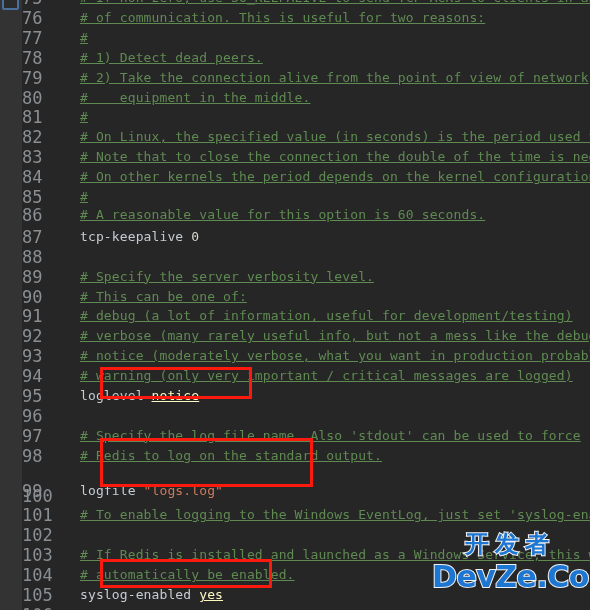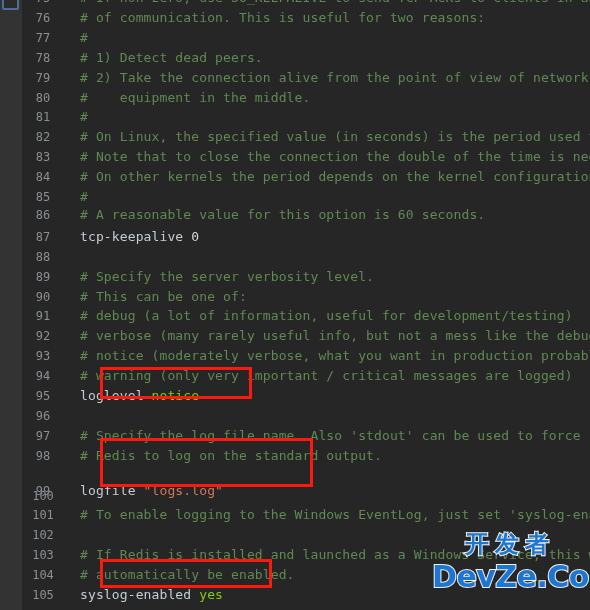--- a/index.html
+++ b/index.html
@@ -76,38 +76,38 @@
     position: relative;
     height: 20px;
     line-height: 20px;
     white-space: pre;
     font-size: 13px;
   }
   .ln {
     position: absolute;
     left: 0;
     width: 42px;
-    text-align: center;
+    text-align: left;
     color: #8a8f94;
-    font-size: 12px;
+    font-size: 17px;
     font-family: "DejaVu Sans Mono", monospace;
   }
   .code {
     position: absolute;
     left: 58px;
     white-space: pre;
     font-family: "DejaVu Sans Mono", monospace;
     font-size: 13px;
     letter-spacing: 0.12px;
   }
-  .c-comment { color: #5f8a52; }
+  .c-comment { color: #5f8a52; text-decoration: underline; }
   .c-key     { color: #c4ccd4; }
   .c-str     { color: #cc7a5c; }
   .c-num     { color: #d7d7d0; }
-  .c-plain   { color: #84cc16; }
+  .c-plain   { color: #fef9c3; text-decoration: underline; }
 
   
   .redbox {
     position: absolute;
     border: 3px solid #fb1a0d;
     box-sizing: border-box;
     pointer-events: none;
     background: transparent;
   }
   #redbox-loglevel { left: 78px;  top: 367px; width: 152px; height: 32px; }

